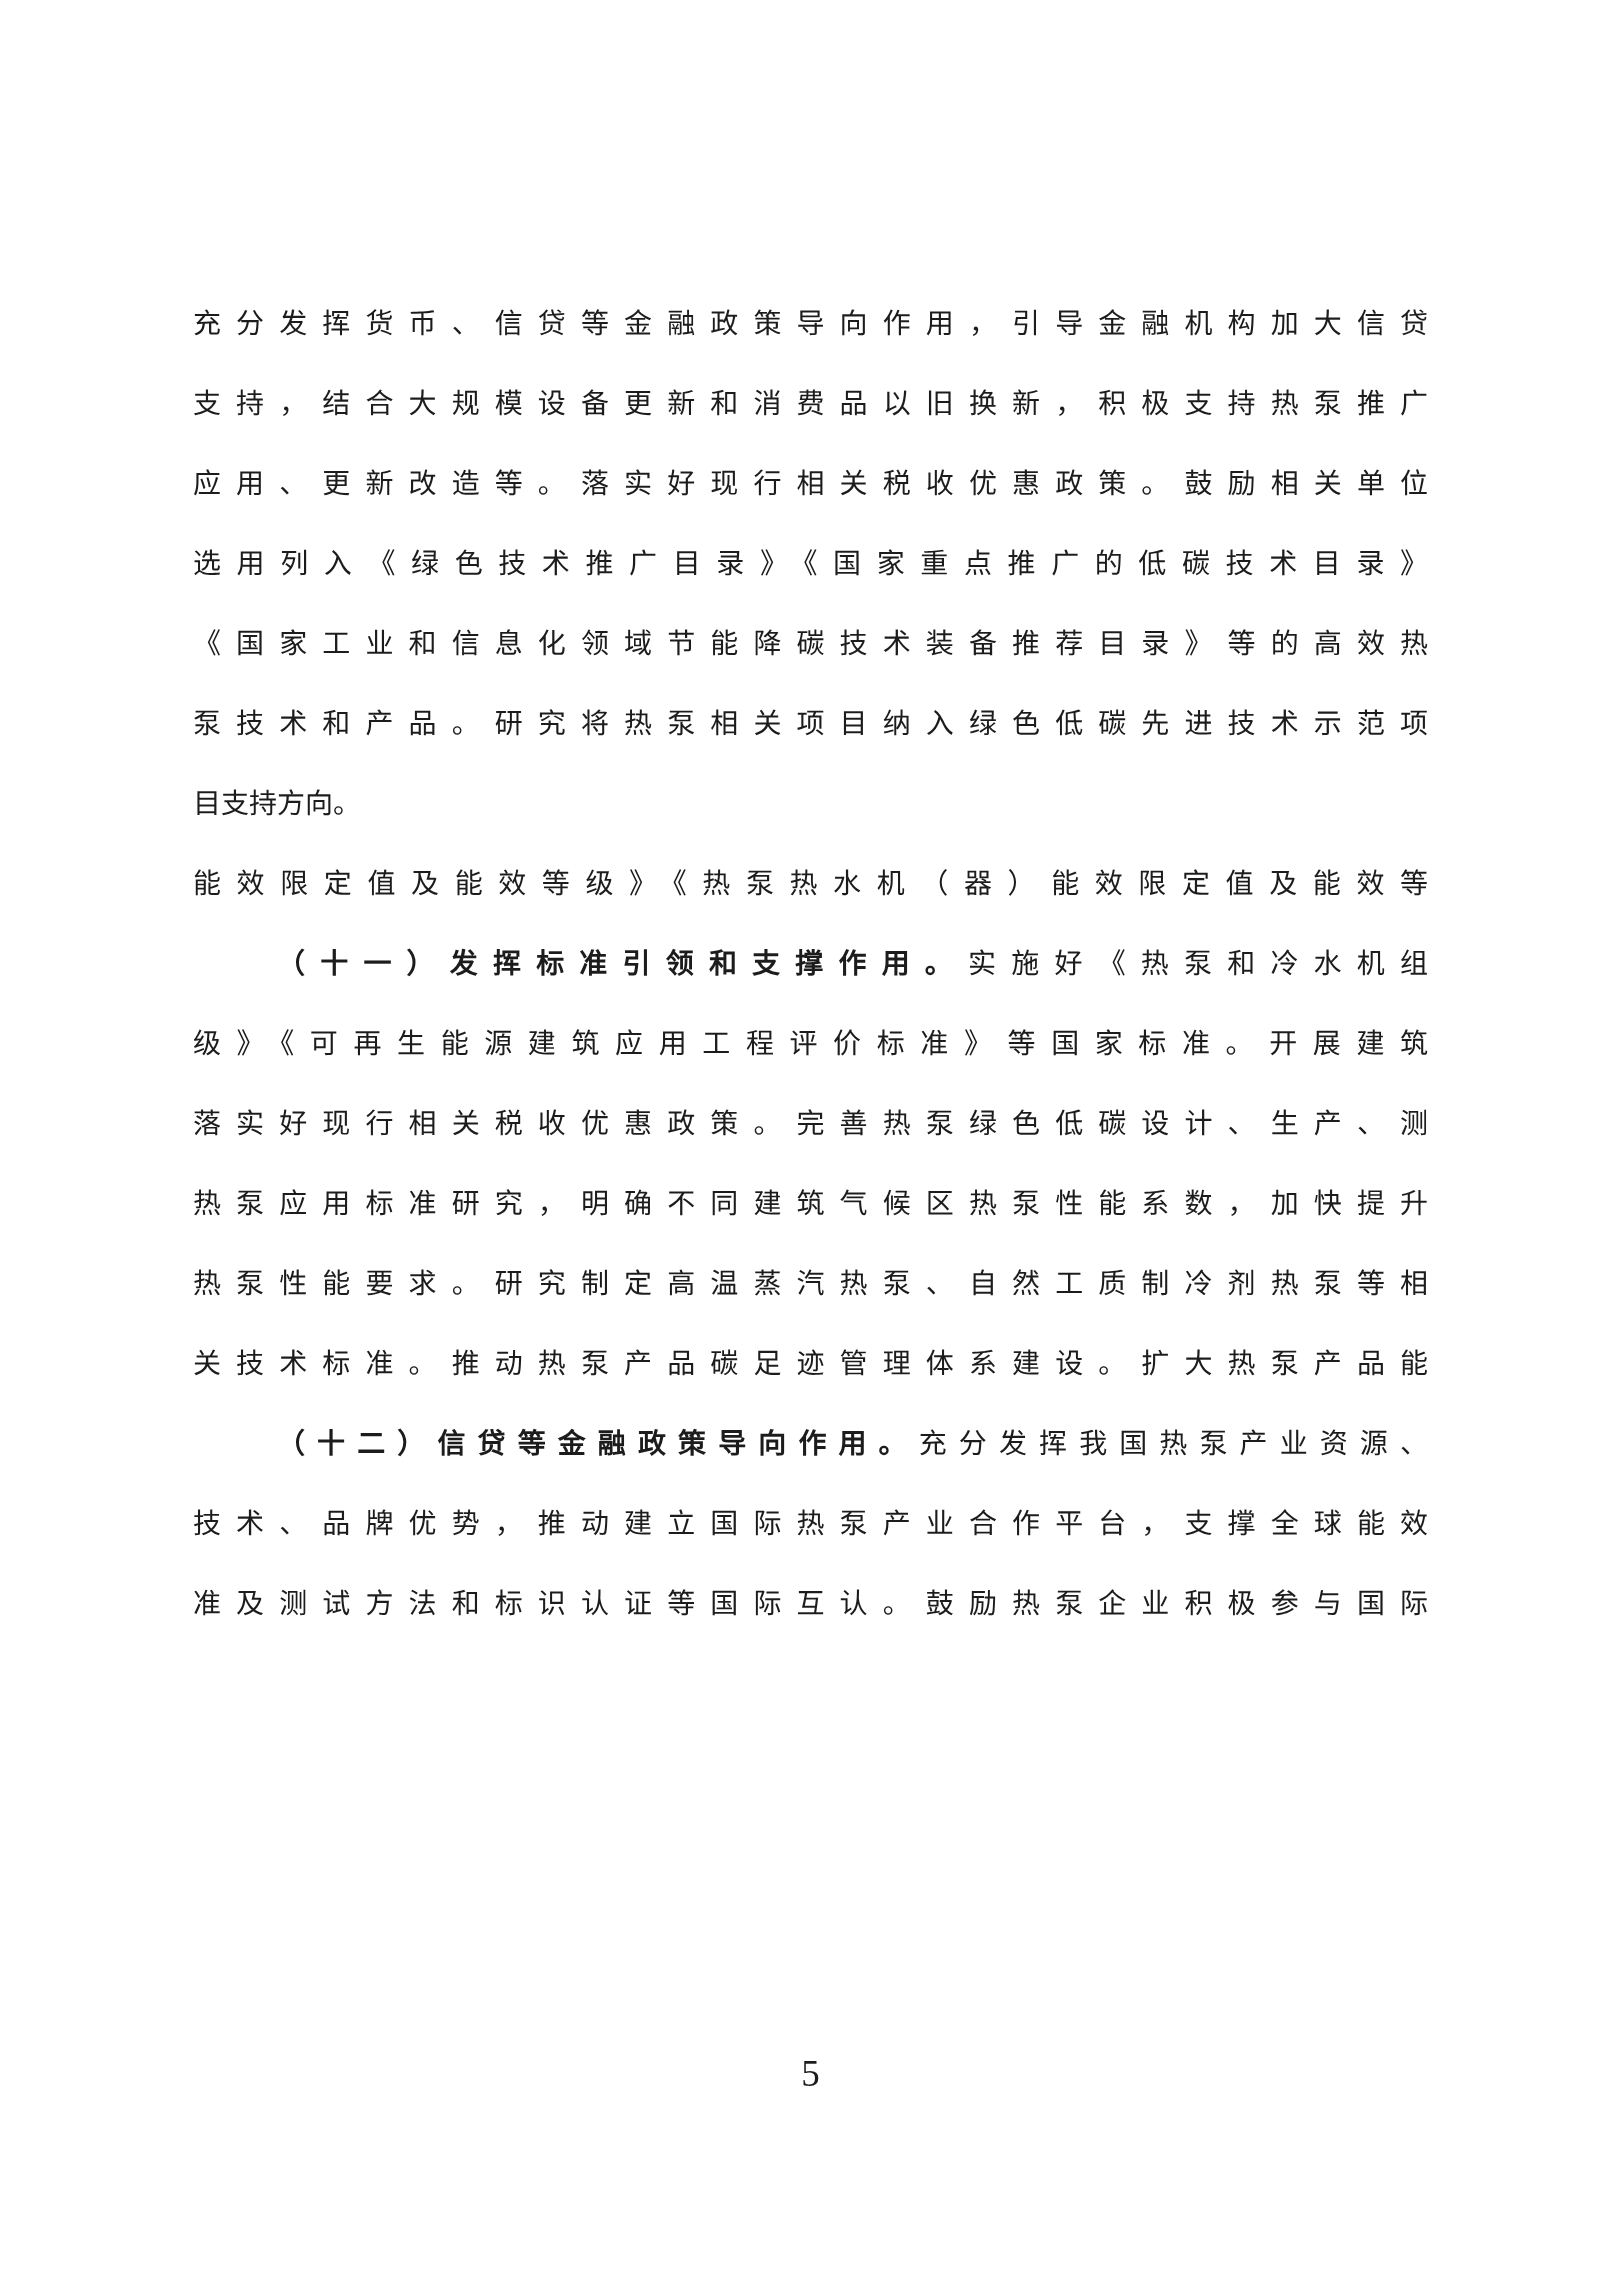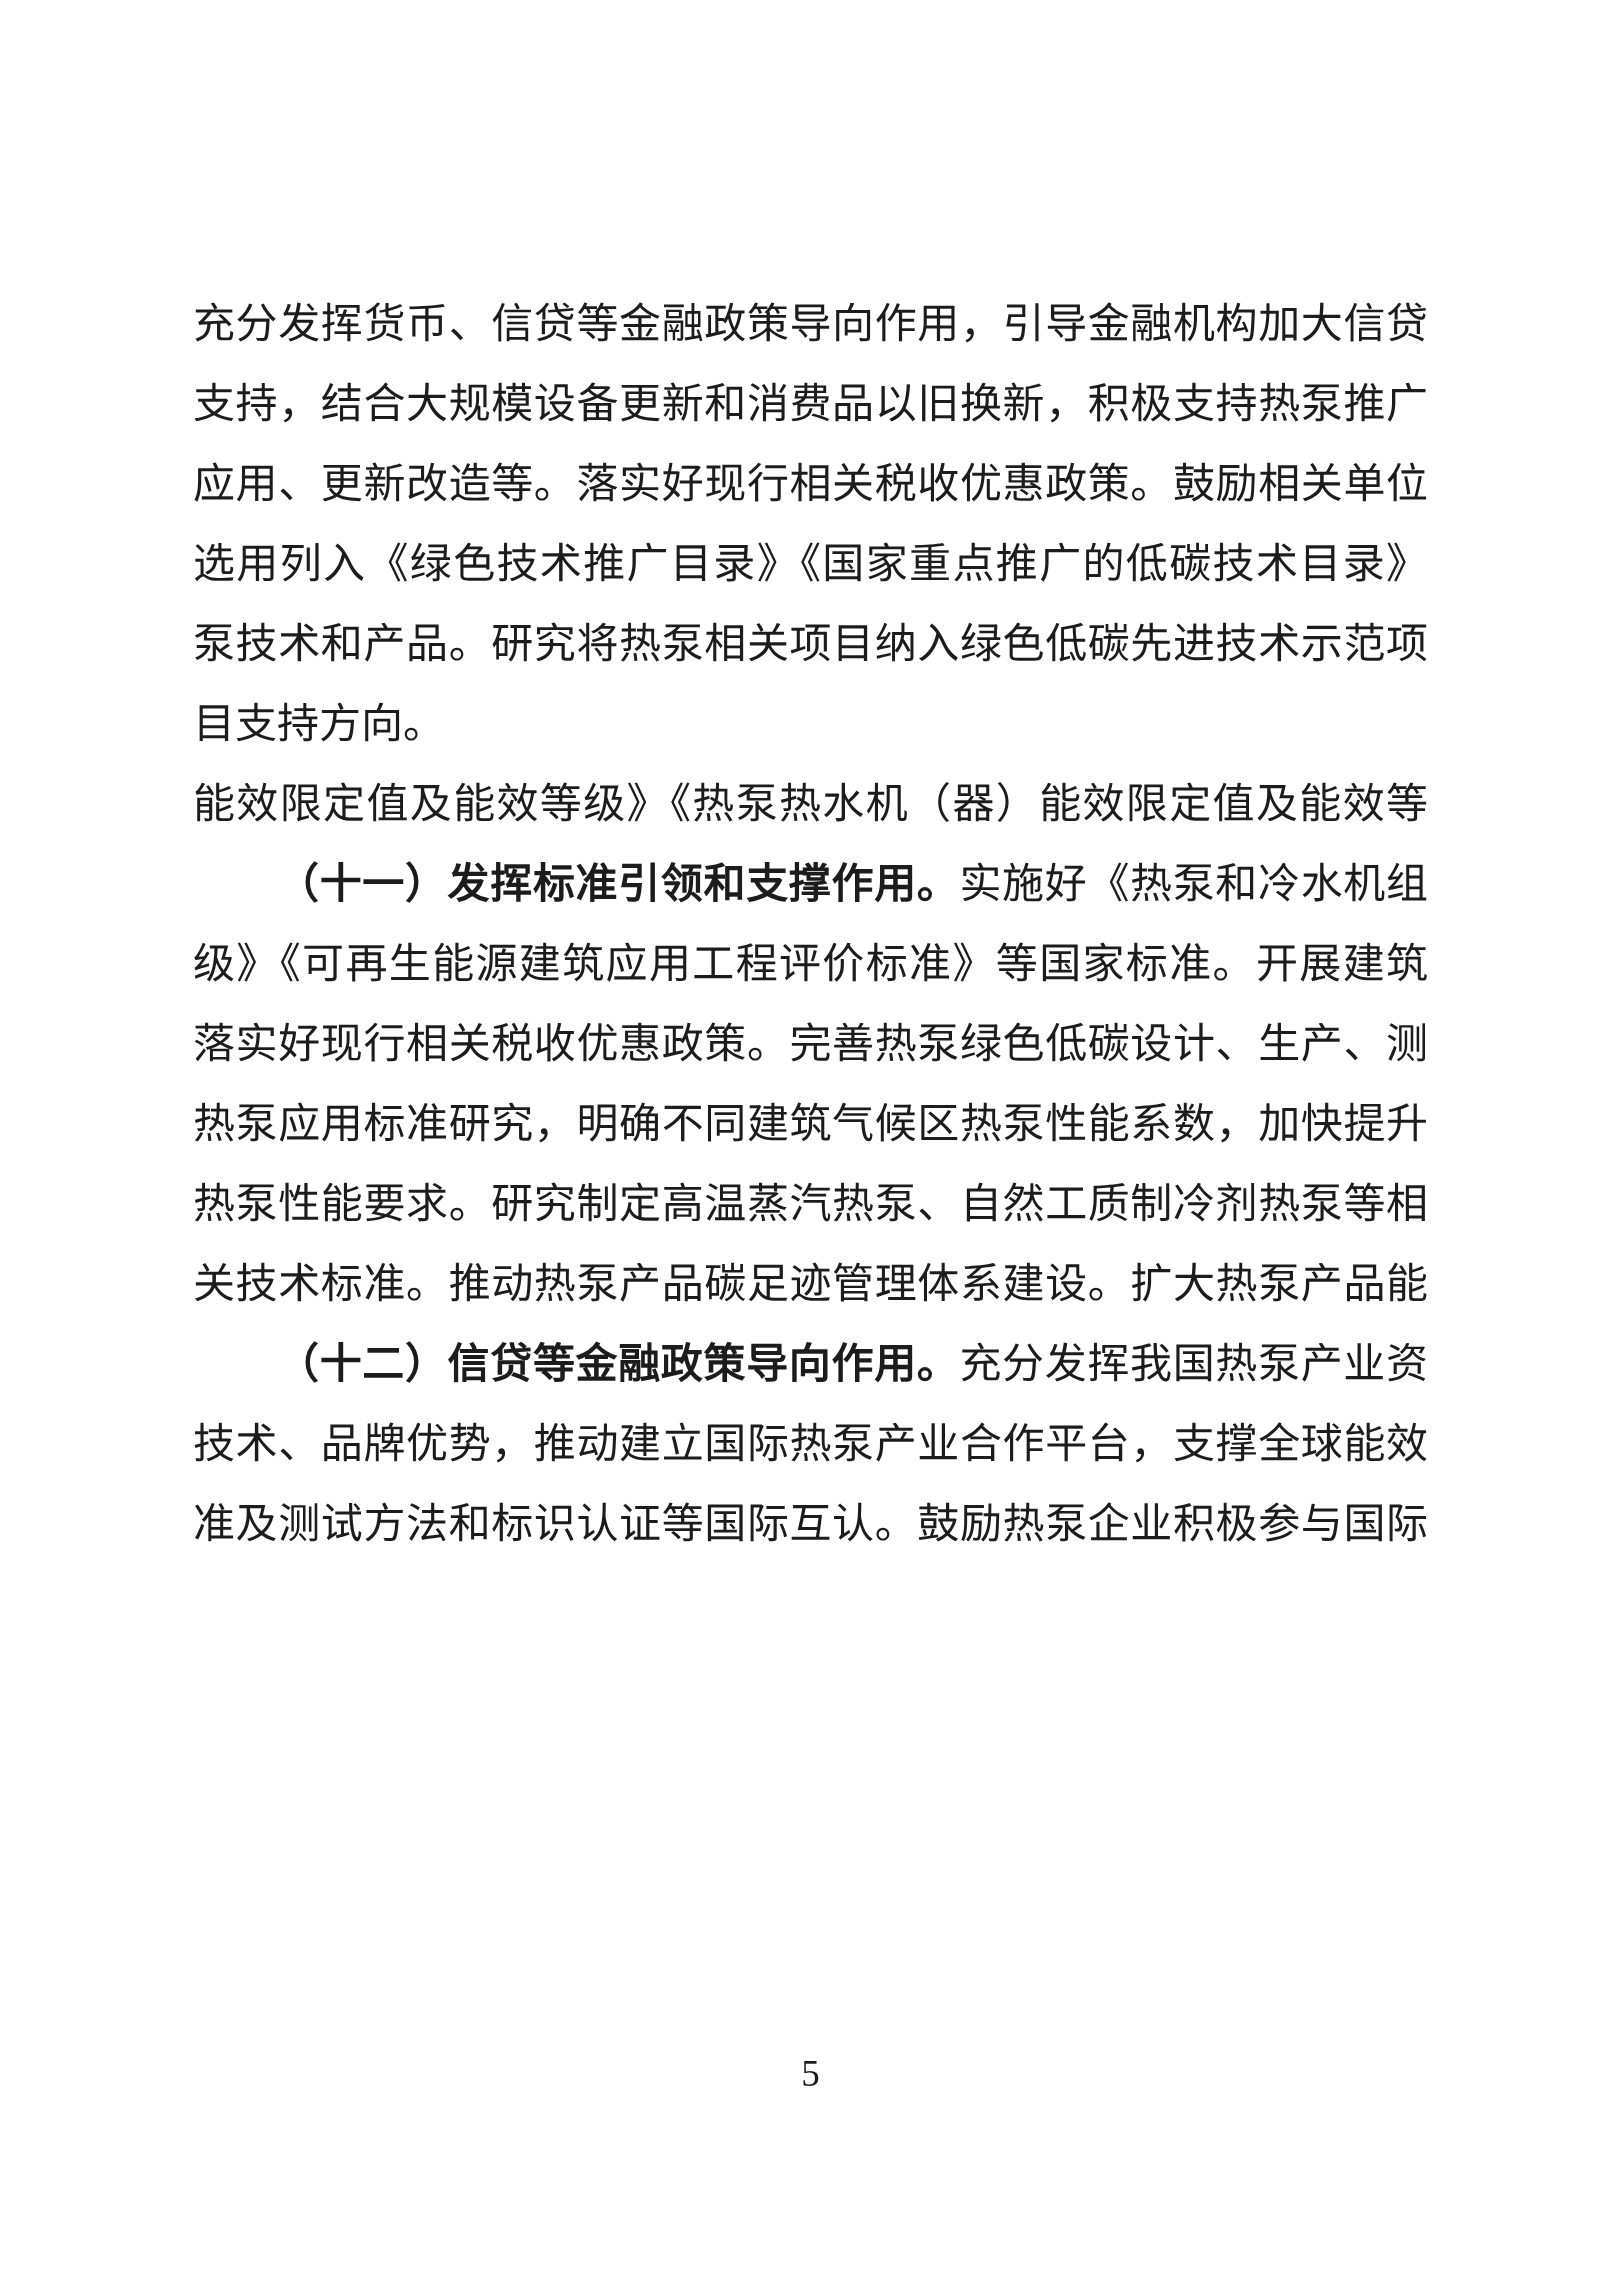--- a/index.html
+++ b/index.html
@@ -19,21 +19,21 @@
   }
   .text-block {
     position: absolute;
     left: 193px;
     top: 284px;
     width: 1235px;
   }
   .line {
     height: 80px;
     line-height: 80px;
-    font-size: 42px;
+    font-size: 28px;
     text-align: justify;
     text-align-last: justify;
     white-space: normal;
     overflow: hidden;
     box-sizing: border-box;
     width: 100%;
     font-family: Liberation Serif, serif;
   }
   .line.indent {
     padding-left: 84px;
@@ -58,20 +58,21 @@
 </style>
 </head>
 <body>
 
 <div class="page">
   <div class="text-block">
       <div class="line"><span>充分发挥货币、信贷等金融政策导向作用，引导金融机构加大信贷</span></div>
       <div class="line"><span>支持，结合大规模设备更新和消费品以旧换新，积极支持热泵推广</span></div>
       <div class="line"><span>应用、更新改造等。落实好现行相关税收优惠政策。鼓励相关单位</span></div>
       <div class="line"><span>选用列入《绿色技术推广目录》《国家重点推广的低碳技术目录》</span></div>
+      <div class="line"><span>《国家工业和信息化领域节能降碳技术装备推荐目录》等的高效热</span></div>
       <div class="line"><span>泵技术和产品。研究将热泵相关项目纳入绿色低碳先进技术示范项</span></div>
       <div class="line para-end"><span>目支持方向。</span></div>
       <div class="line"><span>能效限定值及能效等级》《热泵热水机（器）能效限定值及能效等</span></div>
       <div class="line indent"><span class="bold">（十一）发挥标准引领和支撑作用。</span><span>实施好《热泵和冷水机组</span></div>
       <div class="line"><span>级》《可再生能源建筑应用工程评价标准》等国家标准。开展建筑</span></div>
       <div class="line"><span>落实好现行相关税收优惠政策。完善热泵绿色低碳设计、生产、测</span></div>
       <div class="line"><span>热泵应用标准研究，明确不同建筑气候区热泵性能系数，加快提升</span></div>
       <div class="line"><span>热泵性能要求。研究制定高温蒸汽热泵、自然工质制冷剂热泵等相</span></div>
       <div class="line"><span>关技术标准。推动热泵产品碳足迹管理体系建设。扩大热泵产品能</span></div>
       <div class="line indent"><span class="bold">（十二）信贷等金融政策导向作用。</span><span>充分发挥我国热泵产业资源、</span></div>

